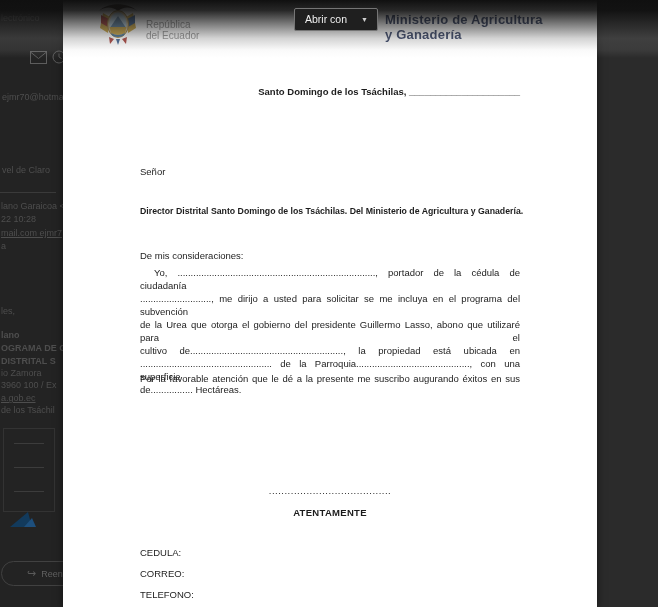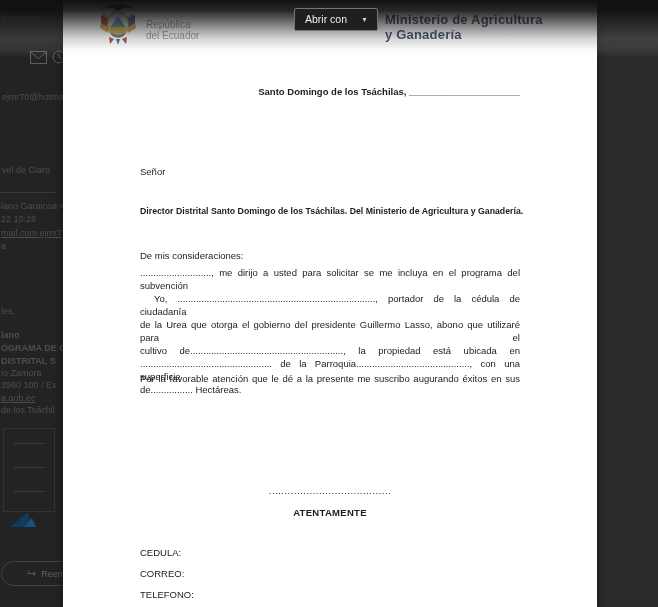--- a/index.html
+++ b/index.html
@@ -157,22 +157,22 @@
     <div>Ministerio de Agricultura</div>
     <div>y Ganadería</div>
   </div>
 
   <div class="ln dateline">Santo Domingo de los Tsáchilas, _____________________</div>
   <div class="ln salutation">Señor</div>
   <div class="ln rtitle">Director Distrital Santo Domingo de los Tsáchilas. Del Ministerio de Agricultura y Ganadería.</div>
   <div class="ln greeting">De mis consideraciones:</div>
 
   <div class="ln body-par">
+    <div class="jline first">Yo, ..........................................................................., portador de la cédula de ciudadanía</div>
     <div class="jline">..........................., me dirijo a usted para solicitar se me incluya en el programa del subvención</div>
-    <div class="jline first">Yo, ..........................................................................., portador de la cédula de ciudadanía</div>
     <div class="jline">de la Urea que otorga el gobierno del presidente Guillermo  Lasso, abono que utilizaré para el</div>
     <div class="jline">cultivo de.........................................................., la propiedad está ubicada en</div>
     <div class="jline">.................................................. de la Parroquia..........................................., con una superficie</div>
     <div class="lastline">de................ Hectáreas.</div>
   </div>
 
   <div class="ln closing">
     <div class="jline">Por la favorable atención que le dé a la presente me suscribo augurando éxitos en sus</div>
   </div>
 

